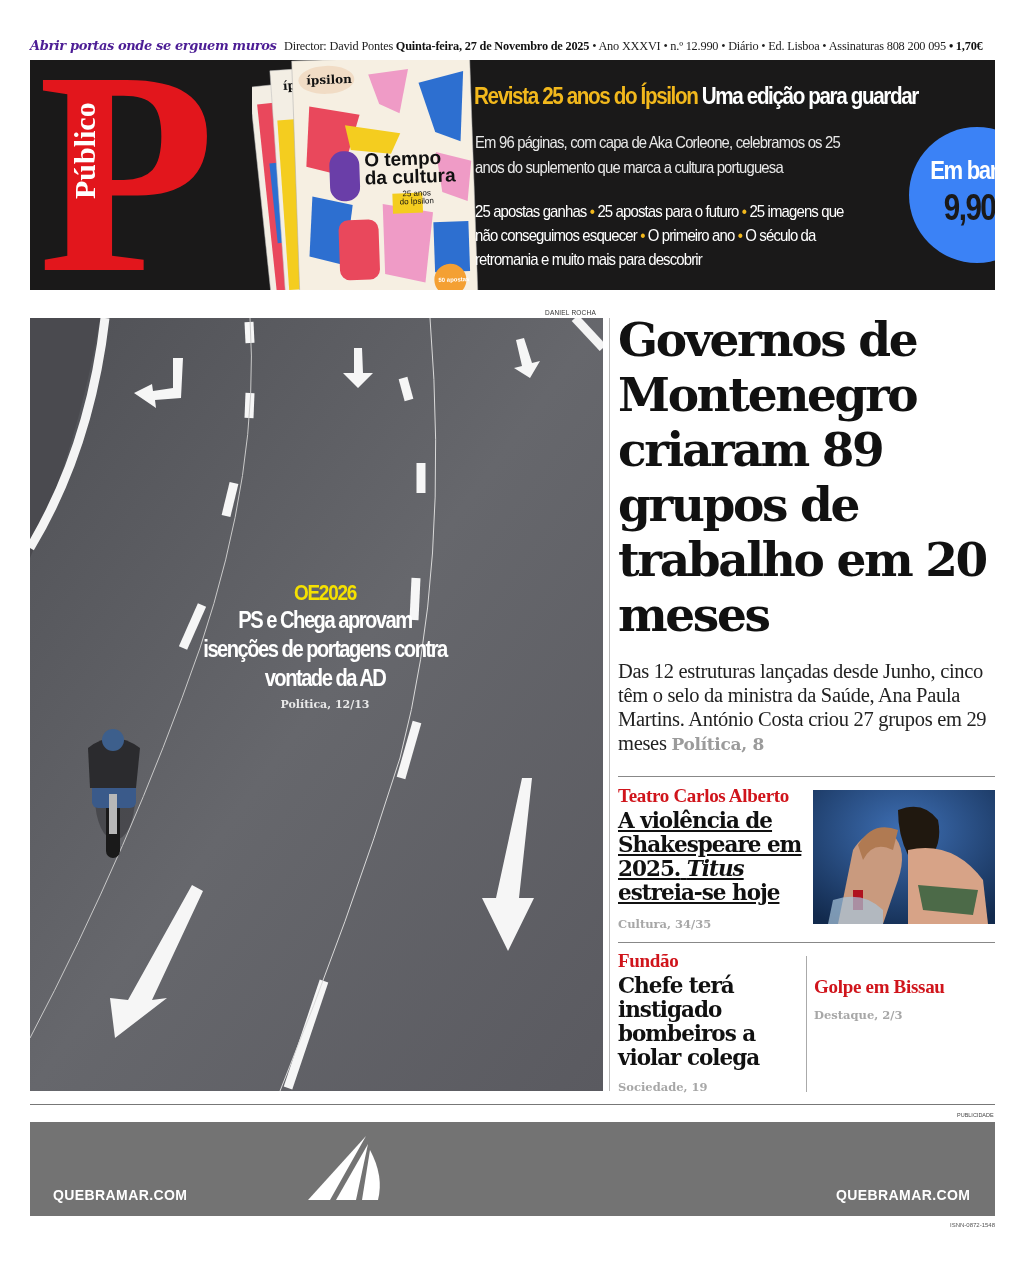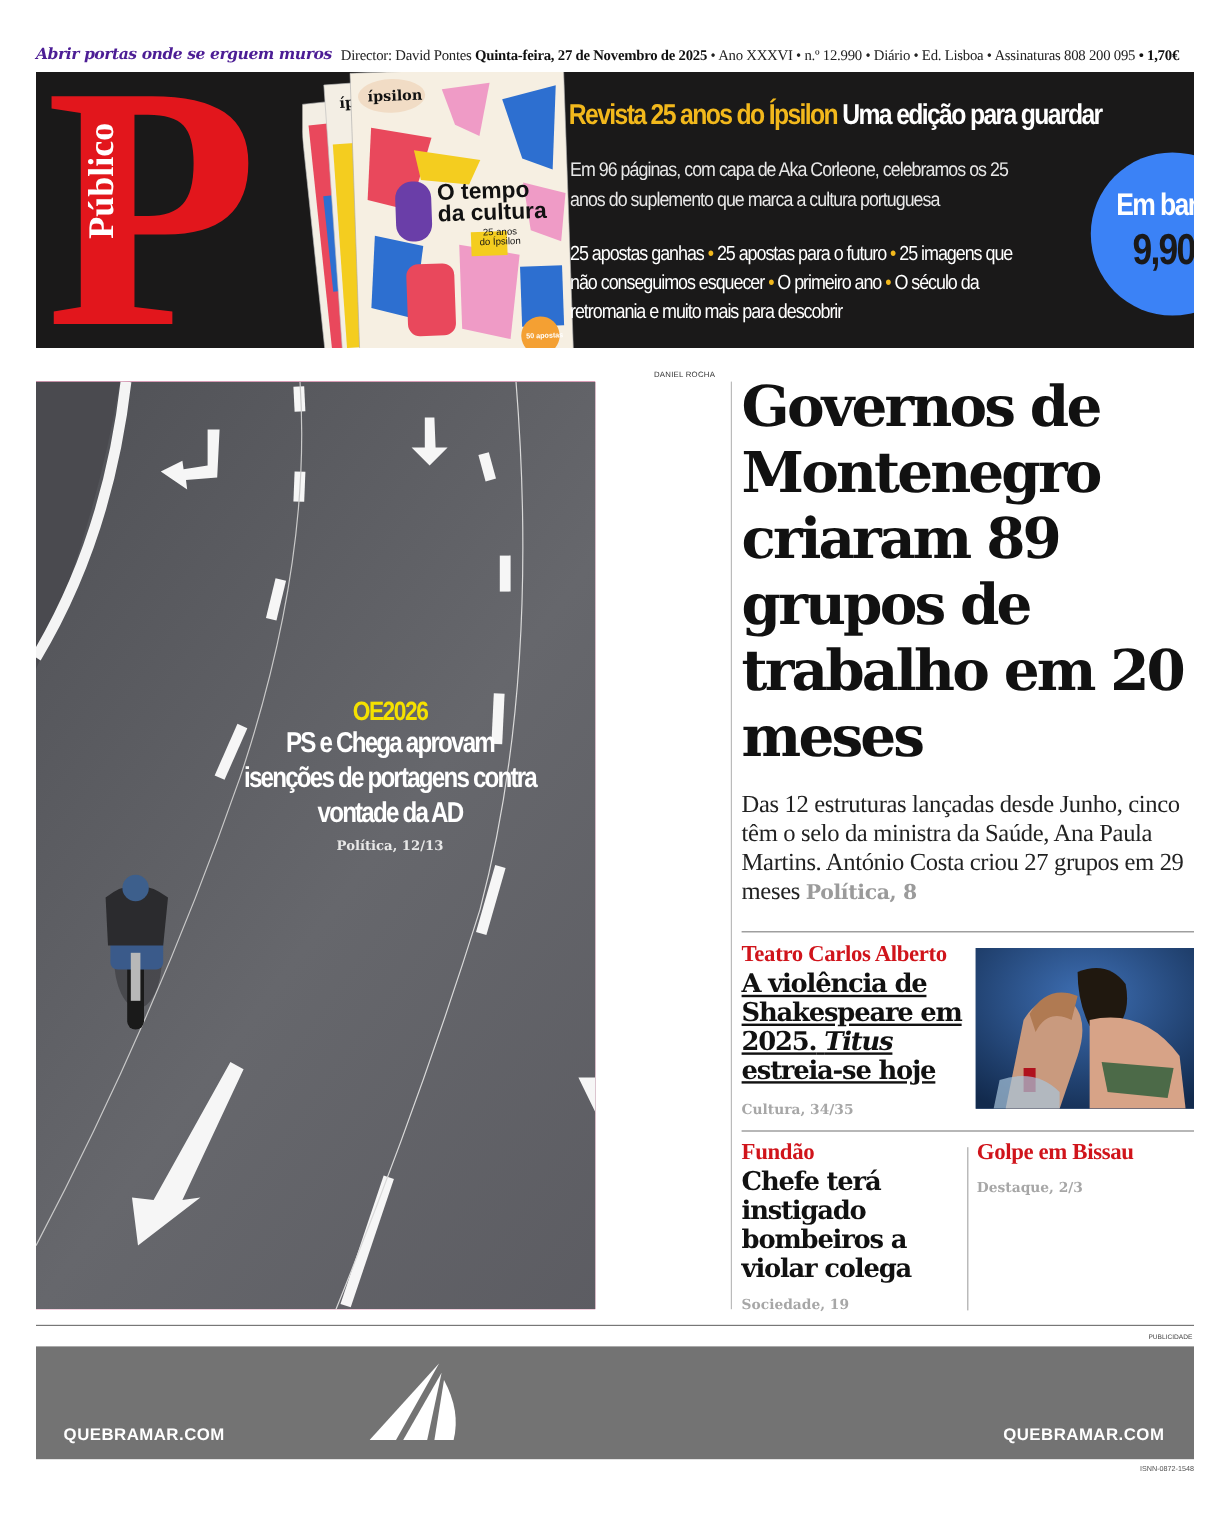--- a/index.html
+++ b/index.html
@@ -19,21 +19,21 @@
   .promo-title .y{color:#f2b81c;}
   .promo-title .w{color:#fff;}
   .promo-desc{left:445px;top:70px;width:420px;font-family:"Liberation Sans",sans-serif;font-size:16.5px;line-height:25px;color:#e8e8e8;letter-spacing:-0.9px;transform:scaleX(0.9);transform-origin:left;}
   .promo-list{left:445px;top:140px;width:440px;font-family:"Liberation Sans",sans-serif;font-size:17px;line-height:24px;color:#fff;letter-spacing:-1px;transform:scaleX(0.88);transform-origin:left;}
   .promo-list .dot{color:#f2b81c;}
   .badge{left:879px;top:67px;width:136px;height:136px;border-radius:50%;background:#3b82f6;text-align:center;}
   .badge .l1{position:absolute;top:28px;left:0;right:0;font-family:"Liberation Sans",sans-serif;font-weight:bold;font-size:26px;color:#fff;letter-spacing:-1.6px;transform:scaleX(0.85);}
   .badge .l2{position:absolute;top:60px;left:0;right:0;font-family:"Liberation Sans",sans-serif;font-weight:bold;font-size:36px;color:#1a1919;letter-spacing:-1.8px;transform:scaleX(0.82);}
   
   .credit{left:545px;top:309px;font-family:"Liberation Sans",sans-serif;font-size:6.5px;color:#333;letter-spacing:0.2px;}
-  .photo{left:30px;top:318px;width:466px;height:773px;background:#be185d;overflow:hidden;}
+  .photo{left:30px;top:318px;width:573px;height:773px;background:#7f1d1d;overflow:hidden;}
   .photo-caption{left:150px;top:262px;width:290px;text-align:center;}
   .cap-kicker{font-family:"Liberation Sans",sans-serif;font-weight:bold;font-size:22px;color:#f5e100;letter-spacing:-1.4px;transform:scaleX(0.86);line-height:25px;}
   .cap-head{font-family:"Liberation Sans",sans-serif;font-weight:bold;font-size:24px;color:#fff;letter-spacing:-1.8px;line-height:29px;transform:scaleX(0.84);}
   .cap-ref{font-family:"DejaVu Serif",serif;font-weight:bold;font-size:11px;color:#e8e8e8;margin-top:6px;}
   .vrule{left:609px;top:318px;width:1px;height:773px;background:#bbb;}
   
   .lead-head{left:618px;top:312px;width:380px;font-family:"DejaVu Serif",serif;font-weight:bold;font-size:47px;line-height:55px;letter-spacing:-2.4px;color:#111;}
   .lead-sub{left:618px;top:659px;width:380px;font-family:"Liberation Serif",serif;font-size:20.5px;line-height:24px;color:#222;letter-spacing:-0.3px;}
   .lead-sub .ref{color:#9b9b9b;font-weight:bold;font-family:"DejaVu Serif",serif;font-size:17px;}
   .hr{height:1px;background:#888;}
@@ -211,21 +211,21 @@
 </div>
 <div class="abs hr" style="left:618px;top:942px;width:377px;"></div>
 
 <div class="abs" style="left:618px;top:950px;width:185px;">
   <div class="kicker">Fundão</div>
   <div class="story-head" style="margin-top:2px;">Chefe terá instigado bombeiros a violar colega</div>
   <div class="story-ref" style="margin-top:10px;">Sociedade, 19</div>
 </div>
 <div class="abs srule"></div>
 
-<div class="abs" style="left:814px;top:950px;width:182px;">
+<div class="abs" style="left:814px;top:976px;width:182px;">
   <div class="kicker">Golpe em Bissau</div>
   <div class="story-ref" style="margin-top:10px;">Destaque, 2/3</div>
 </div>
 
 <div class="abs ad-top-rule"></div>
 <div class="abs pub">PUBLICIDADE</div>
 <div class="abs ad">
   <div class="abs ad-url" style="left:23px;top:65px;">QUEBRAMAR.COM</div>
   <svg class="abs" style="left:278px;top:14px;" width="90" height="66" viewBox="0 0 90 66">
     <path d="M0 64 L58 0 L22 64 Z" fill="#fff"></path>

